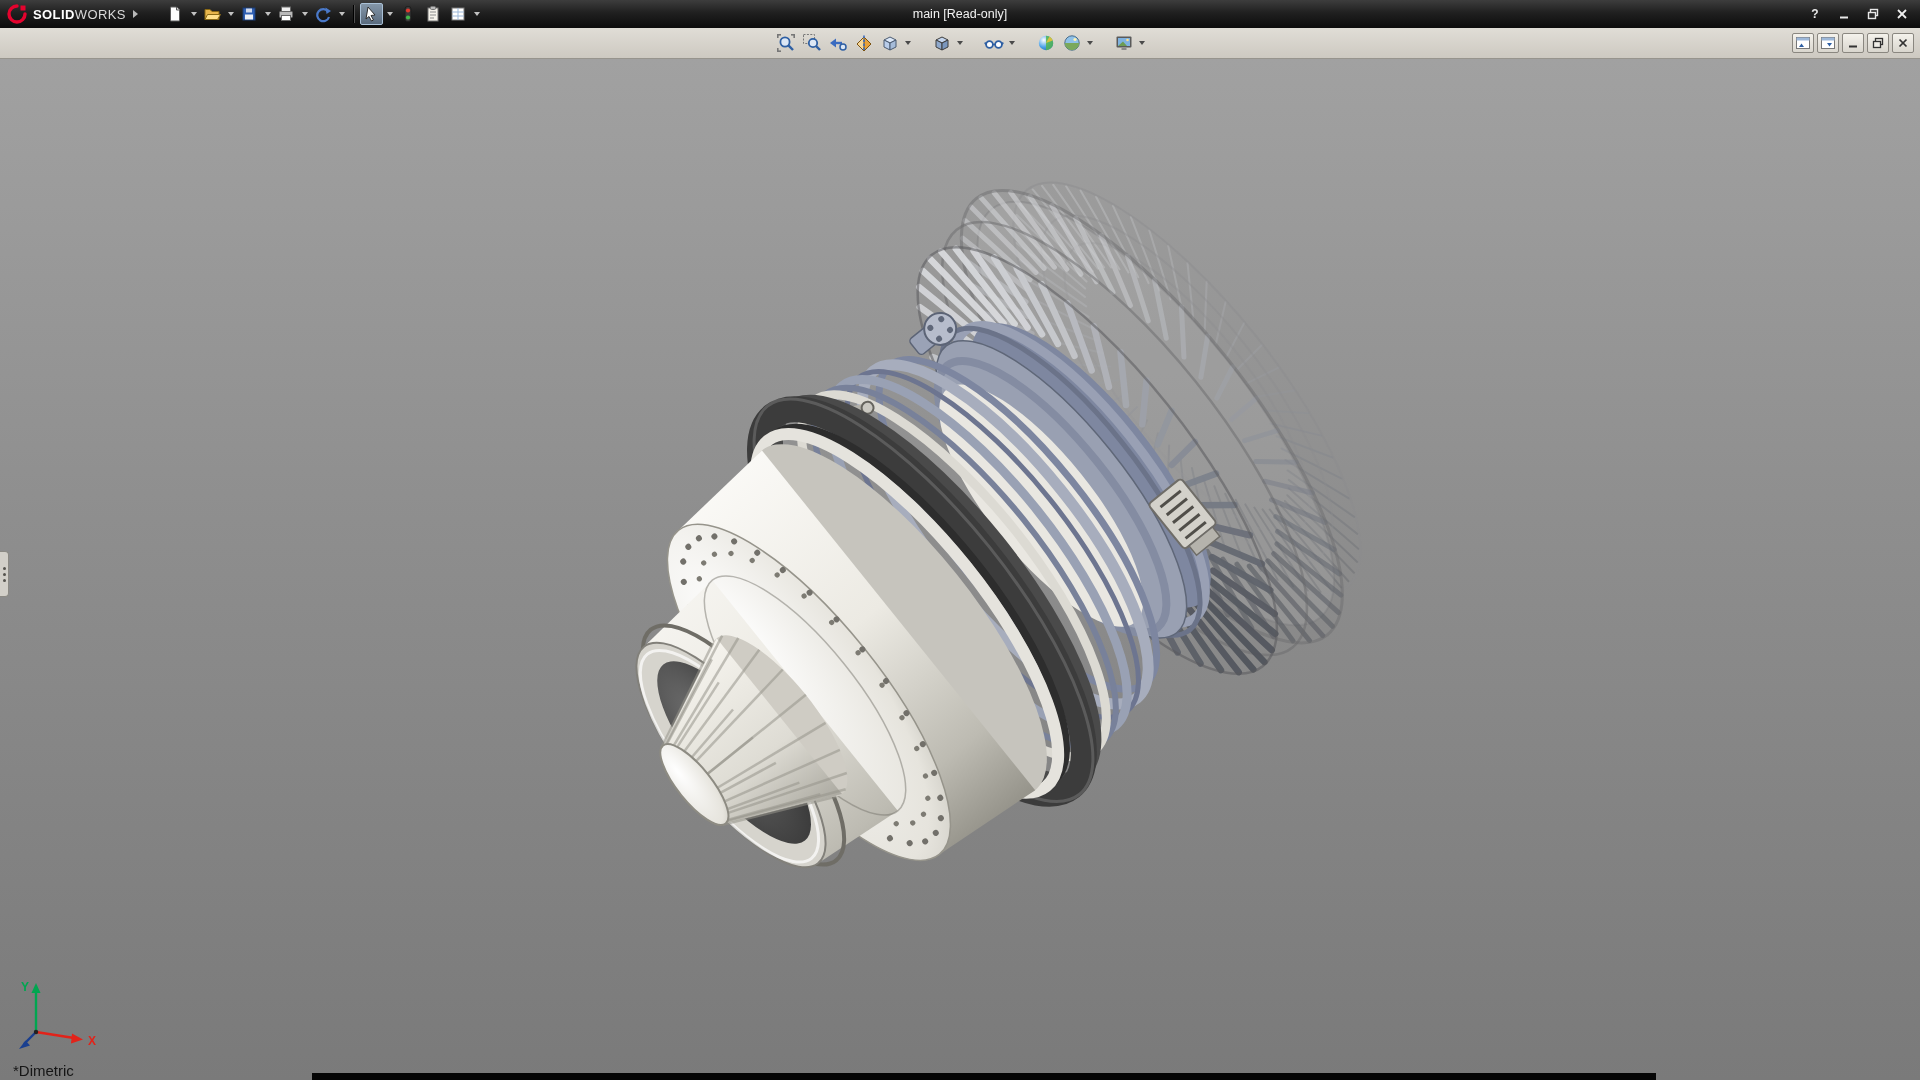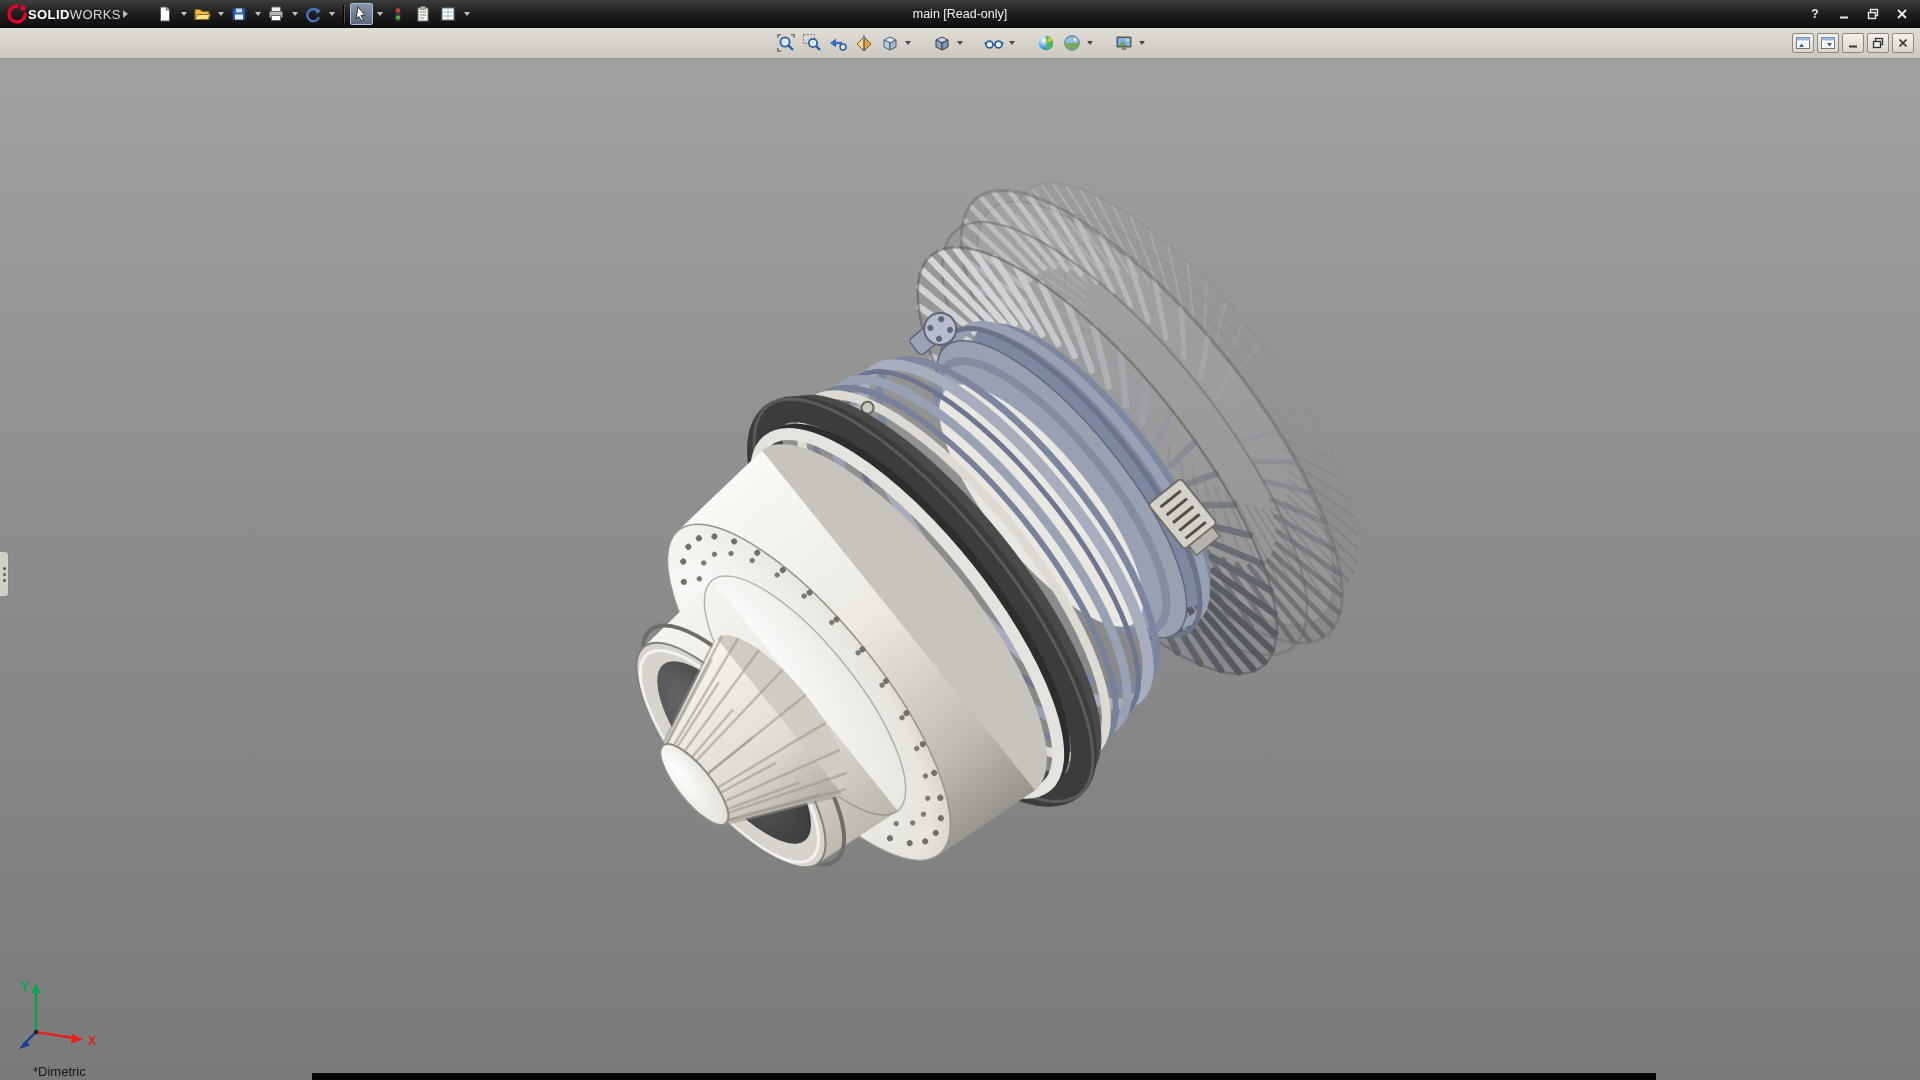--- a/index.html
+++ b/index.html
@@ -2,21 +2,21 @@
 <html><head>
 <meta charset="utf-8">
 <style>
   html,body{margin:0;padding:0;width:1920px;height:1080px;overflow:hidden;
     font-family:"Liberation Sans",sans-serif;background:#777;}
   .window{width:1920px;height:1080px;display:flex;flex-direction:column;}
 
   
   .titlebar{height:28px;background:linear-gradient(#3d3d3d,#202020 45%,#0c0c0c);
     display:flex;align-items:center;position:relative;color:#fff;flex:0 0 28px;}
-  .brand{display:flex;align-items:center;padding:0 8px 0 6px;}
+  .brand{display:flex;align-items:center;gap:5px;padding:0 8px 0 6px;}
   .brand-text{font-size:13px;letter-spacing:.4px;color:#d9d9d9;white-space:nowrap;}
   .brand-text b{color:#fff;font-weight:bold;}
   .brand-caret{width:0;height:0;border-top:4px solid transparent;border-bottom:4px solid transparent;
     border-left:5px solid #b9b9b9;margin-left:2px;}
   .toolbar-main{display:flex;align-items:center;gap:2px;margin-left:18px;}
   .tb-btn{width:23px;height:22px;display:flex;align-items:center;justify-content:center;border-radius:2px;}
   .tb-btn.pressed{background:linear-gradient(#8496a8,#5a6b7e);border:1px solid #a9c0d6;box-sizing:border-box;}
   .tb-caret{width:0;height:0;border-left:3.5px solid transparent;border-right:3.5px solid transparent;
     border-top:4px solid #c2c2c2;margin:0 2px;}
   .tb-sep{width:1px;height:18px;background:#000;box-shadow:1px 0 0 #4e4e4e;margin:0 4px;}
@@ -35,21 +35,21 @@
   .hud-gap{width:14px;}
   .mdi{position:absolute;right:6px;top:0;height:100%;display:flex;align-items:center;gap:3px;}
   .mdi-btn{width:20px;height:18px;border:1px solid #8a8780;background:linear-gradient(#f4f2ec,#d9d6ce);
     display:flex;align-items:center;justify-content:center;border-radius:2px;}
 
   
   .viewport{position:relative;flex:1 1 auto;height:1022px;
     background:linear-gradient(180deg,#a1a1a1 0%,#8e8e8e 45%,#7a7a7a 100%);overflow:hidden;}
   #model-svg{position:absolute;left:0;top:0;}
   .triad{position:absolute;left:12px;bottom:24px;}
-  .orientation{position:absolute;left:13px;bottom:1px;font-size:13px;color:#161616;margin-left:20px;}
+  .orientation{position:absolute;left:13px;bottom:1px;font-size:15px;color:#161616;}
   .left-handle{position:absolute;left:0;top:492px;width:8px;height:44px;background:#d2cfc8;
     border:1px solid #8b8983;border-left:none;border-radius:0 4px 4px 0;
     display:flex;flex-direction:column;align-items:center;justify-content:center;gap:3px;}
   .left-handle i{display:block;width:3px;height:3px;background:#55534e;border-radius:50%;}
   .taskbar-strip{position:absolute;left:312px;bottom:0;width:1344px;height:7px;background:#060606;}
 </style>
 </head>
 <body>
 
 <div class="window">

